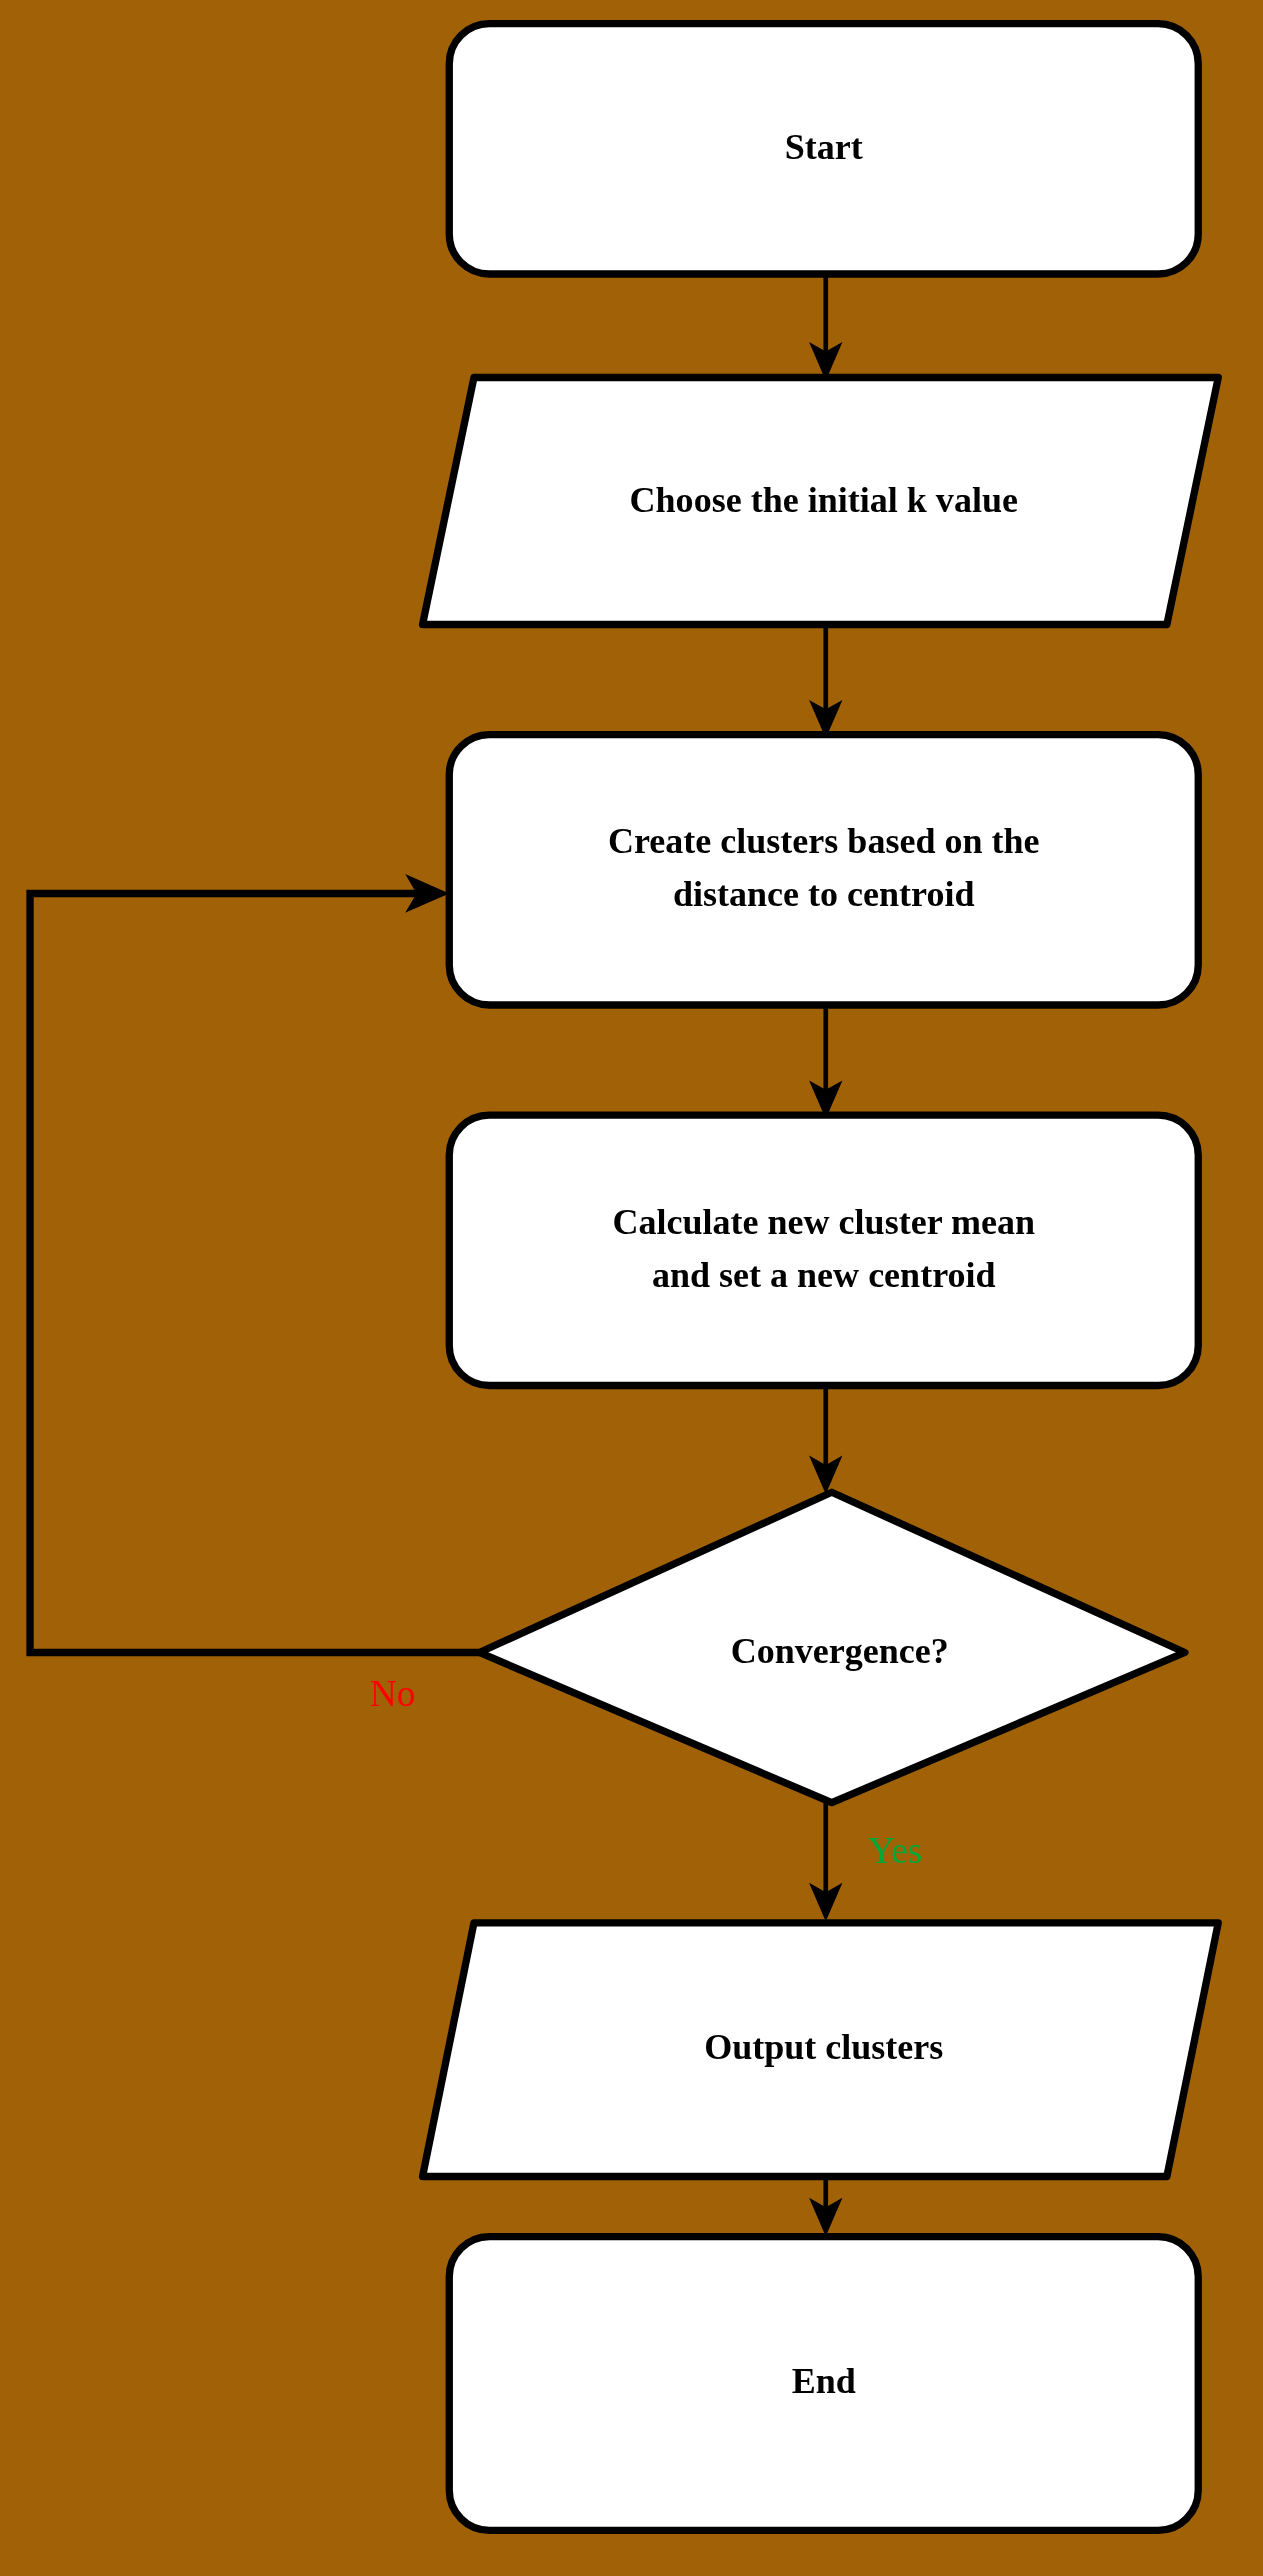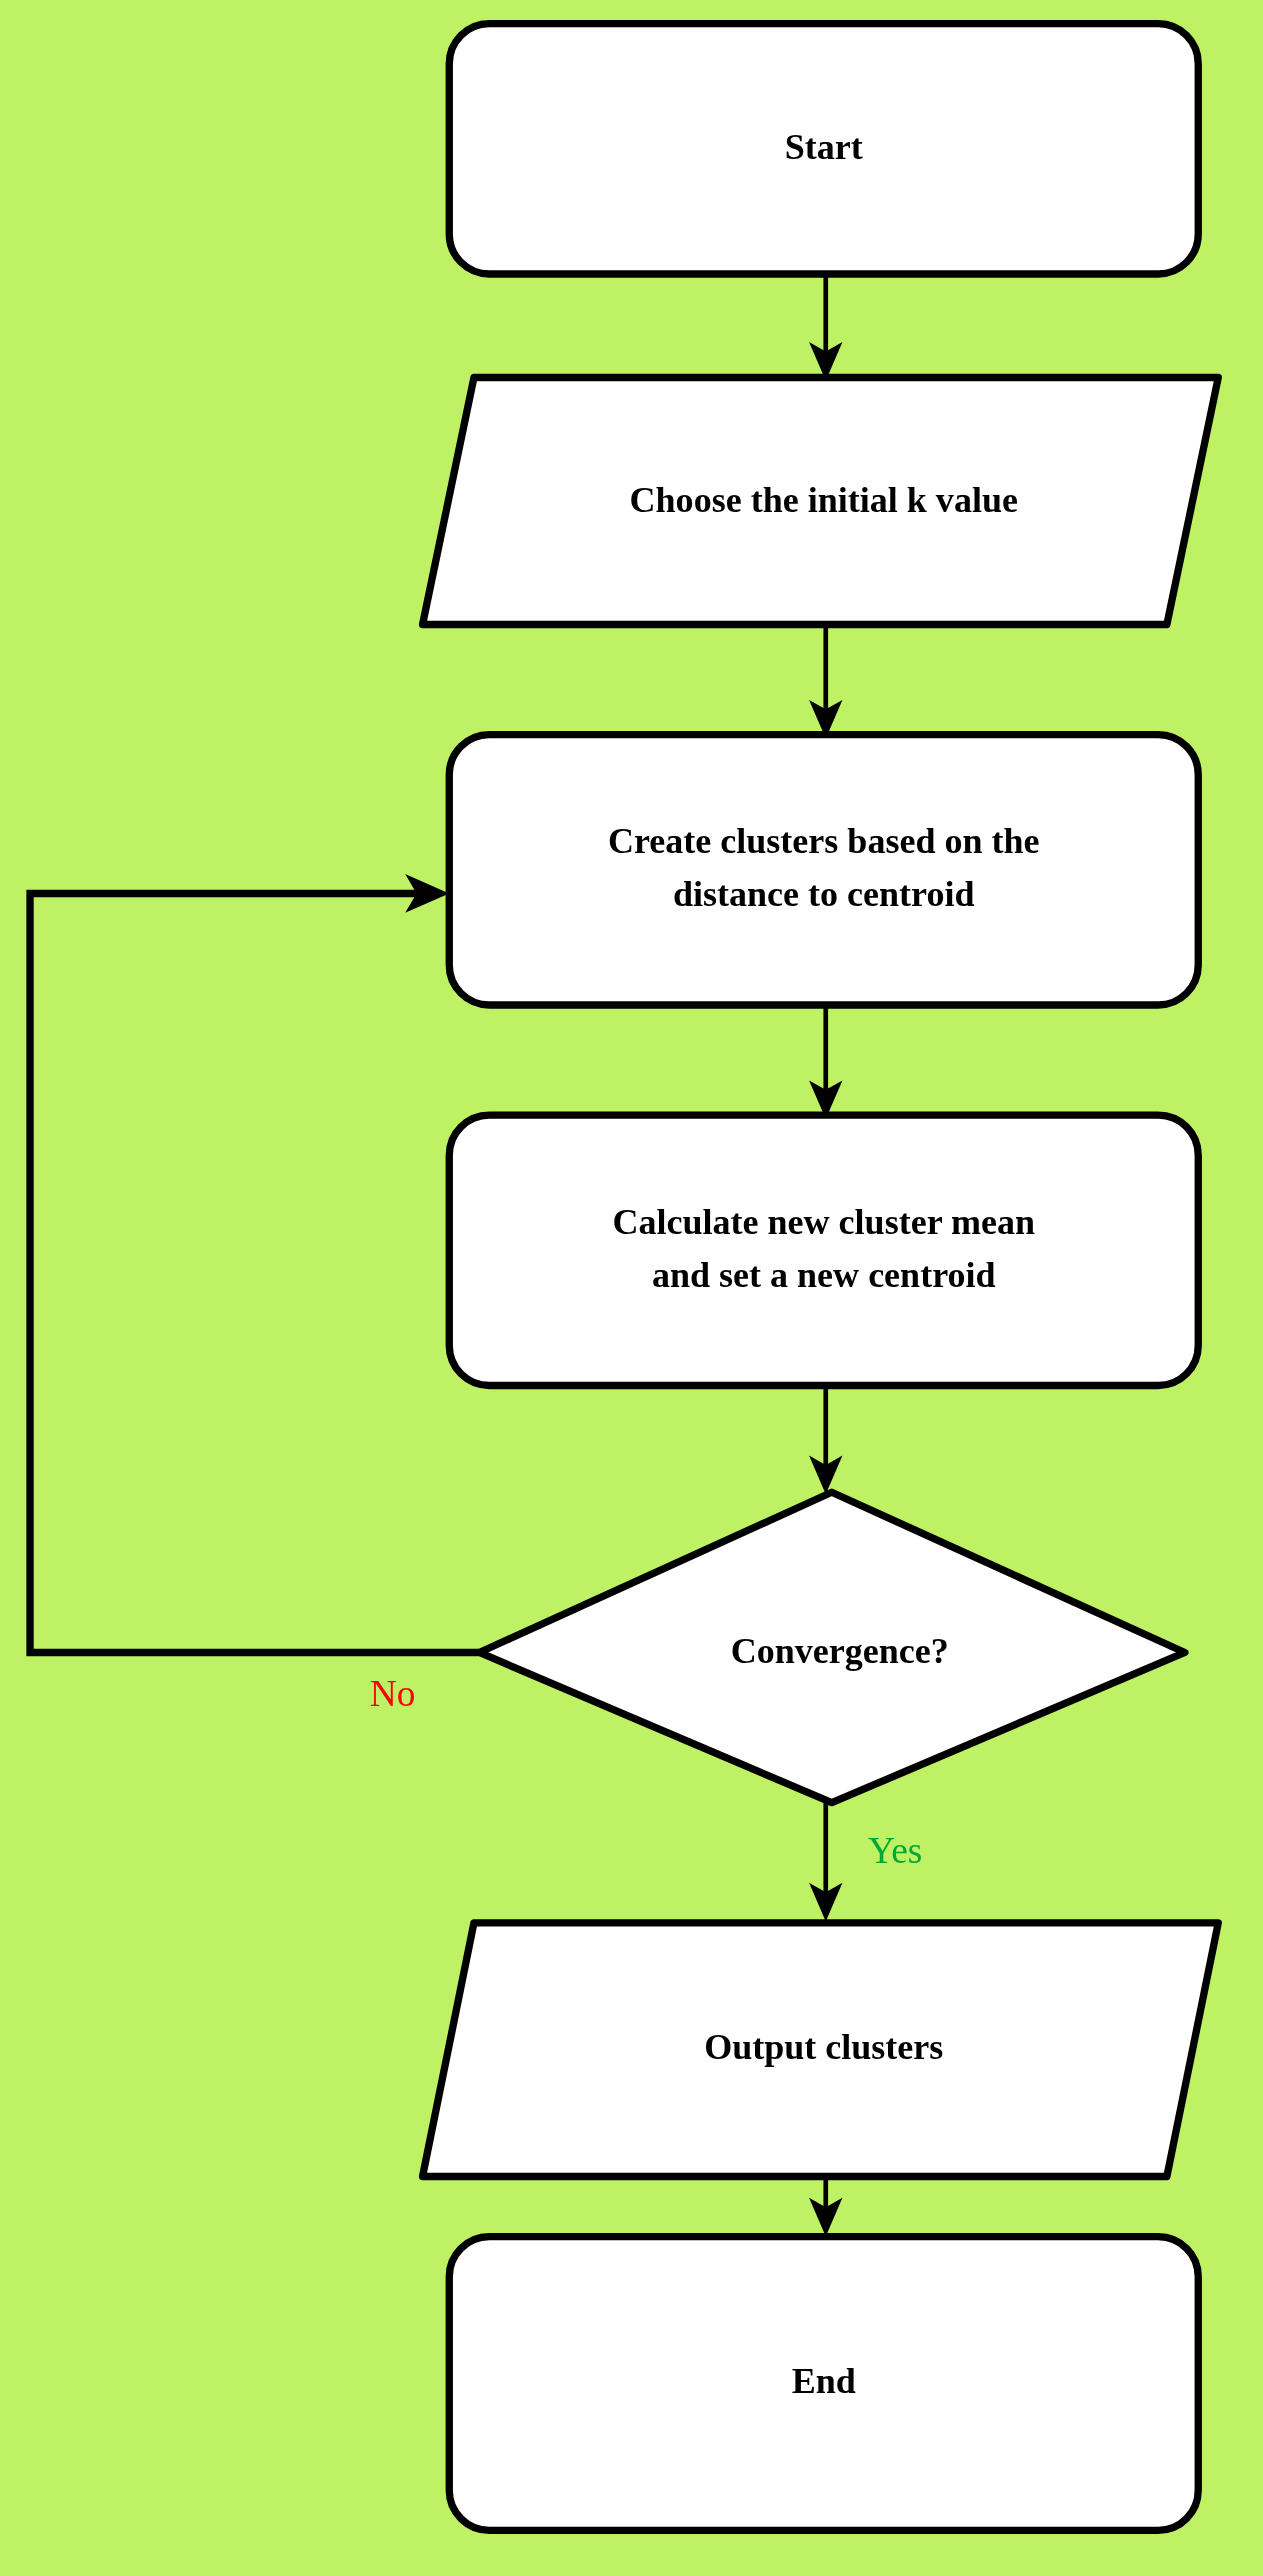--- a/index.html
+++ b/index.html
@@ -10,21 +10,21 @@
   body {
     width: 1263px;
     height: 2576px;
     overflow: hidden;
     font-family: "Liberation Serif", "DejaVu Serif", serif;
   }
   #flowchart-root {
     position: relative;
     width: 1263px;
     height: 2576px;
-    background: #bef264;
+    background: #a16207;
     text-decoration: underline;
   }
   svg.flow-canvas {
     position: absolute;
     top: 0;
     left: 0;
     width: 1263px;
     height: 2576px;
   }
   .shape-outline {

